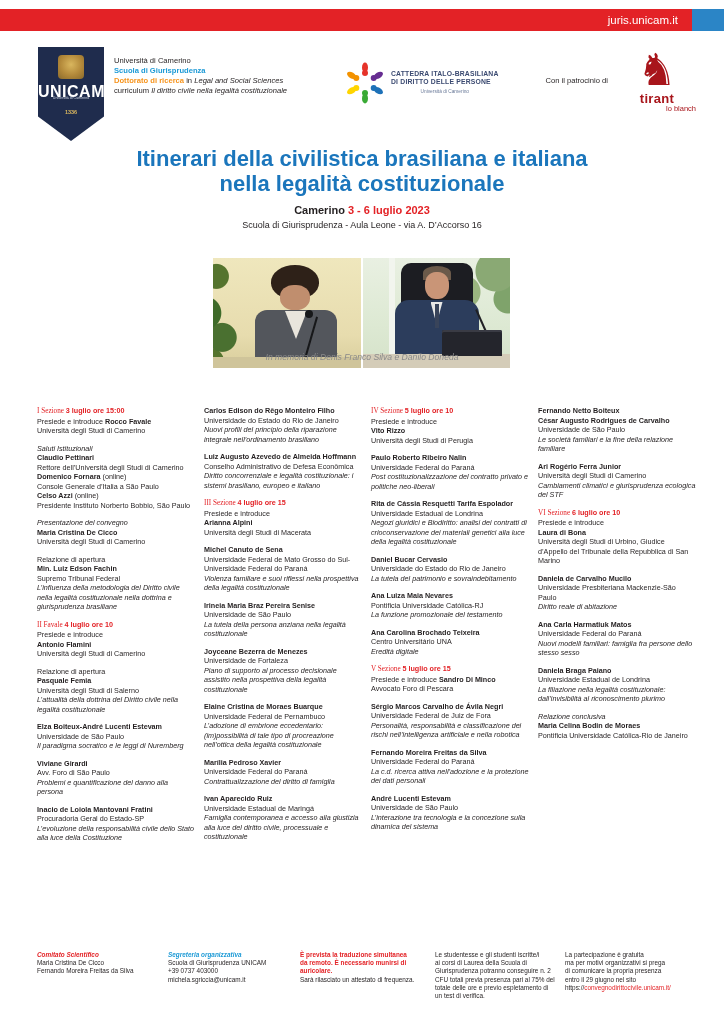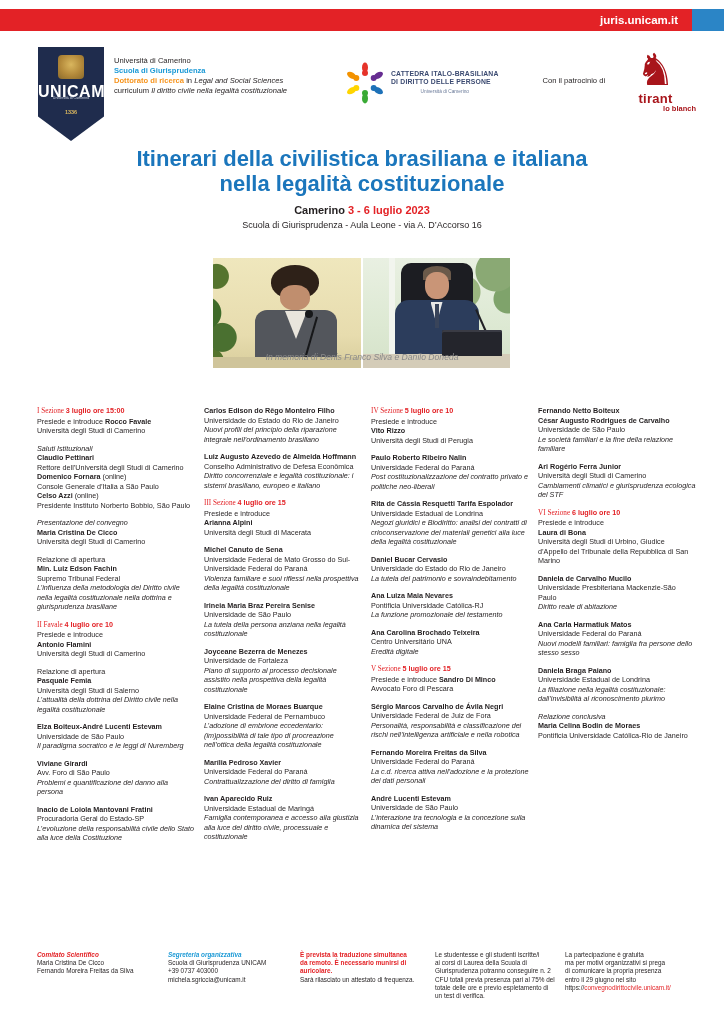--- a/index.html
+++ b/index.html
@@ -6,21 +6,21 @@
     --red:#e32226; --title-blue:#1b76bc; --sq-blue:#2b85c6; --scuola:#1d9ad6;
     --orange:#f7941d; --navy:#1f2c4d; --cattedra:#3b4a71; --tirant:#a8151b;
     --ink:#231f20; --gray:#8a8a8a;
   }
   html,body{margin:0;padding:0;background:#fff;}
   .page{position:relative;width:724px;height:1024px;overflow:hidden;background:#fff;
         font-family:"Liberation Sans",sans-serif;color:var(--ink);}
   
   .topbar{position:absolute;top:9px;left:0;right:0;height:22px;background:var(--red);
           display:flex;align-items:center;}
-  .topbar-url{margin-left:auto;margin-right:14px;color:#fff;font-weight:bold;font-size:11.5px;}
+  .topbar-url{margin-left:auto;margin-right:14px;color:#fff;font-weight:normal;font-size:11.5px;}
   .topbar-square{width:32px;height:22px;background:var(--sq-blue);}
   
   .header{position:absolute;top:44px;left:38px;right:28px;height:102px;}
   .shield{position:absolute;left:0;top:3px;width:66px;height:94px;background:var(--navy);
           clip-path:polygon(0 0,100% 0,100% 74%,50% 100%,0 74%);text-align:center;}
   .shield-crest{position:absolute;left:20px;top:8px;width:26px;height:24px;border-radius:4px;
           background:radial-gradient(circle at 50% 40%, #d9b65e 0%, #b3893a 55%, #8a6a2c 100%);}
   .shield-name{position:absolute;left:0;right:0;top:36px;color:#fff;font-weight:bold;
           font-size:16px;letter-spacing:.5px;}
   .shield-sub{position:absolute;left:0;right:0;top:49px;color:#cfd6e4;font-size:3.6px;}
@@ -31,21 +31,21 @@
   .it{font-style:italic;}
   .cattedra{position:absolute;left:306px;top:18px;display:flex;align-items:center;gap:5px;}
   .cattedra-txt{line-height:8px;}
   .cattedra-l1,.cattedra-l2{font-size:6.8px;font-weight:bold;color:var(--cattedra);letter-spacing:.2px;}
   .cattedra-l3{font-size:4.8px;color:#6a7a99;text-align:center;margin-top:2px;}
   .patron{position:absolute;right:0;top:4px;display:flex;align-items:center;gap:10px;}
   .patron-txt{font-size:7.6px;}
   .tirant{display:flex;flex-direction:column;align-items:center;line-height:1;}
   .tirant-knight{font-size:44px;color:var(--tirant);line-height:44px;}
   .tirant-name{font-size:13px;font-weight:bold;color:var(--tirant);letter-spacing:.3px;}
-  .tirant-sub{font-size:7.5px;font-weight:bold;color:var(--tirant);padding-left:48px;}
+  .tirant-sub{font-size:7.5px;font-weight:normal;color:var(--tirant);padding-left:48px;}
   
   .title{position:absolute;top:146px;left:0;right:0;text-align:center;color:var(--title-blue);
          font-size:22px;font-weight:bold;line-height:25px;margin:0;}
   .event{position:absolute;top:204px;left:0;right:0;text-align:center;font-size:11px;font-weight:bold;}
   .event-dates{color:var(--red);}
   .venue{position:absolute;top:220px;left:0;right:0;text-align:center;font-size:9px;}
   
   .photos{position:absolute;top:258px;left:213px;width:297px;height:110px;display:flex;gap:2px;}
   .photo{position:relative;flex:1;overflow:hidden;}
   .photo-left{background:linear-gradient(180deg,#efe7bd 0%,#e7dcae 70%,#d8cd9c 100%);}

